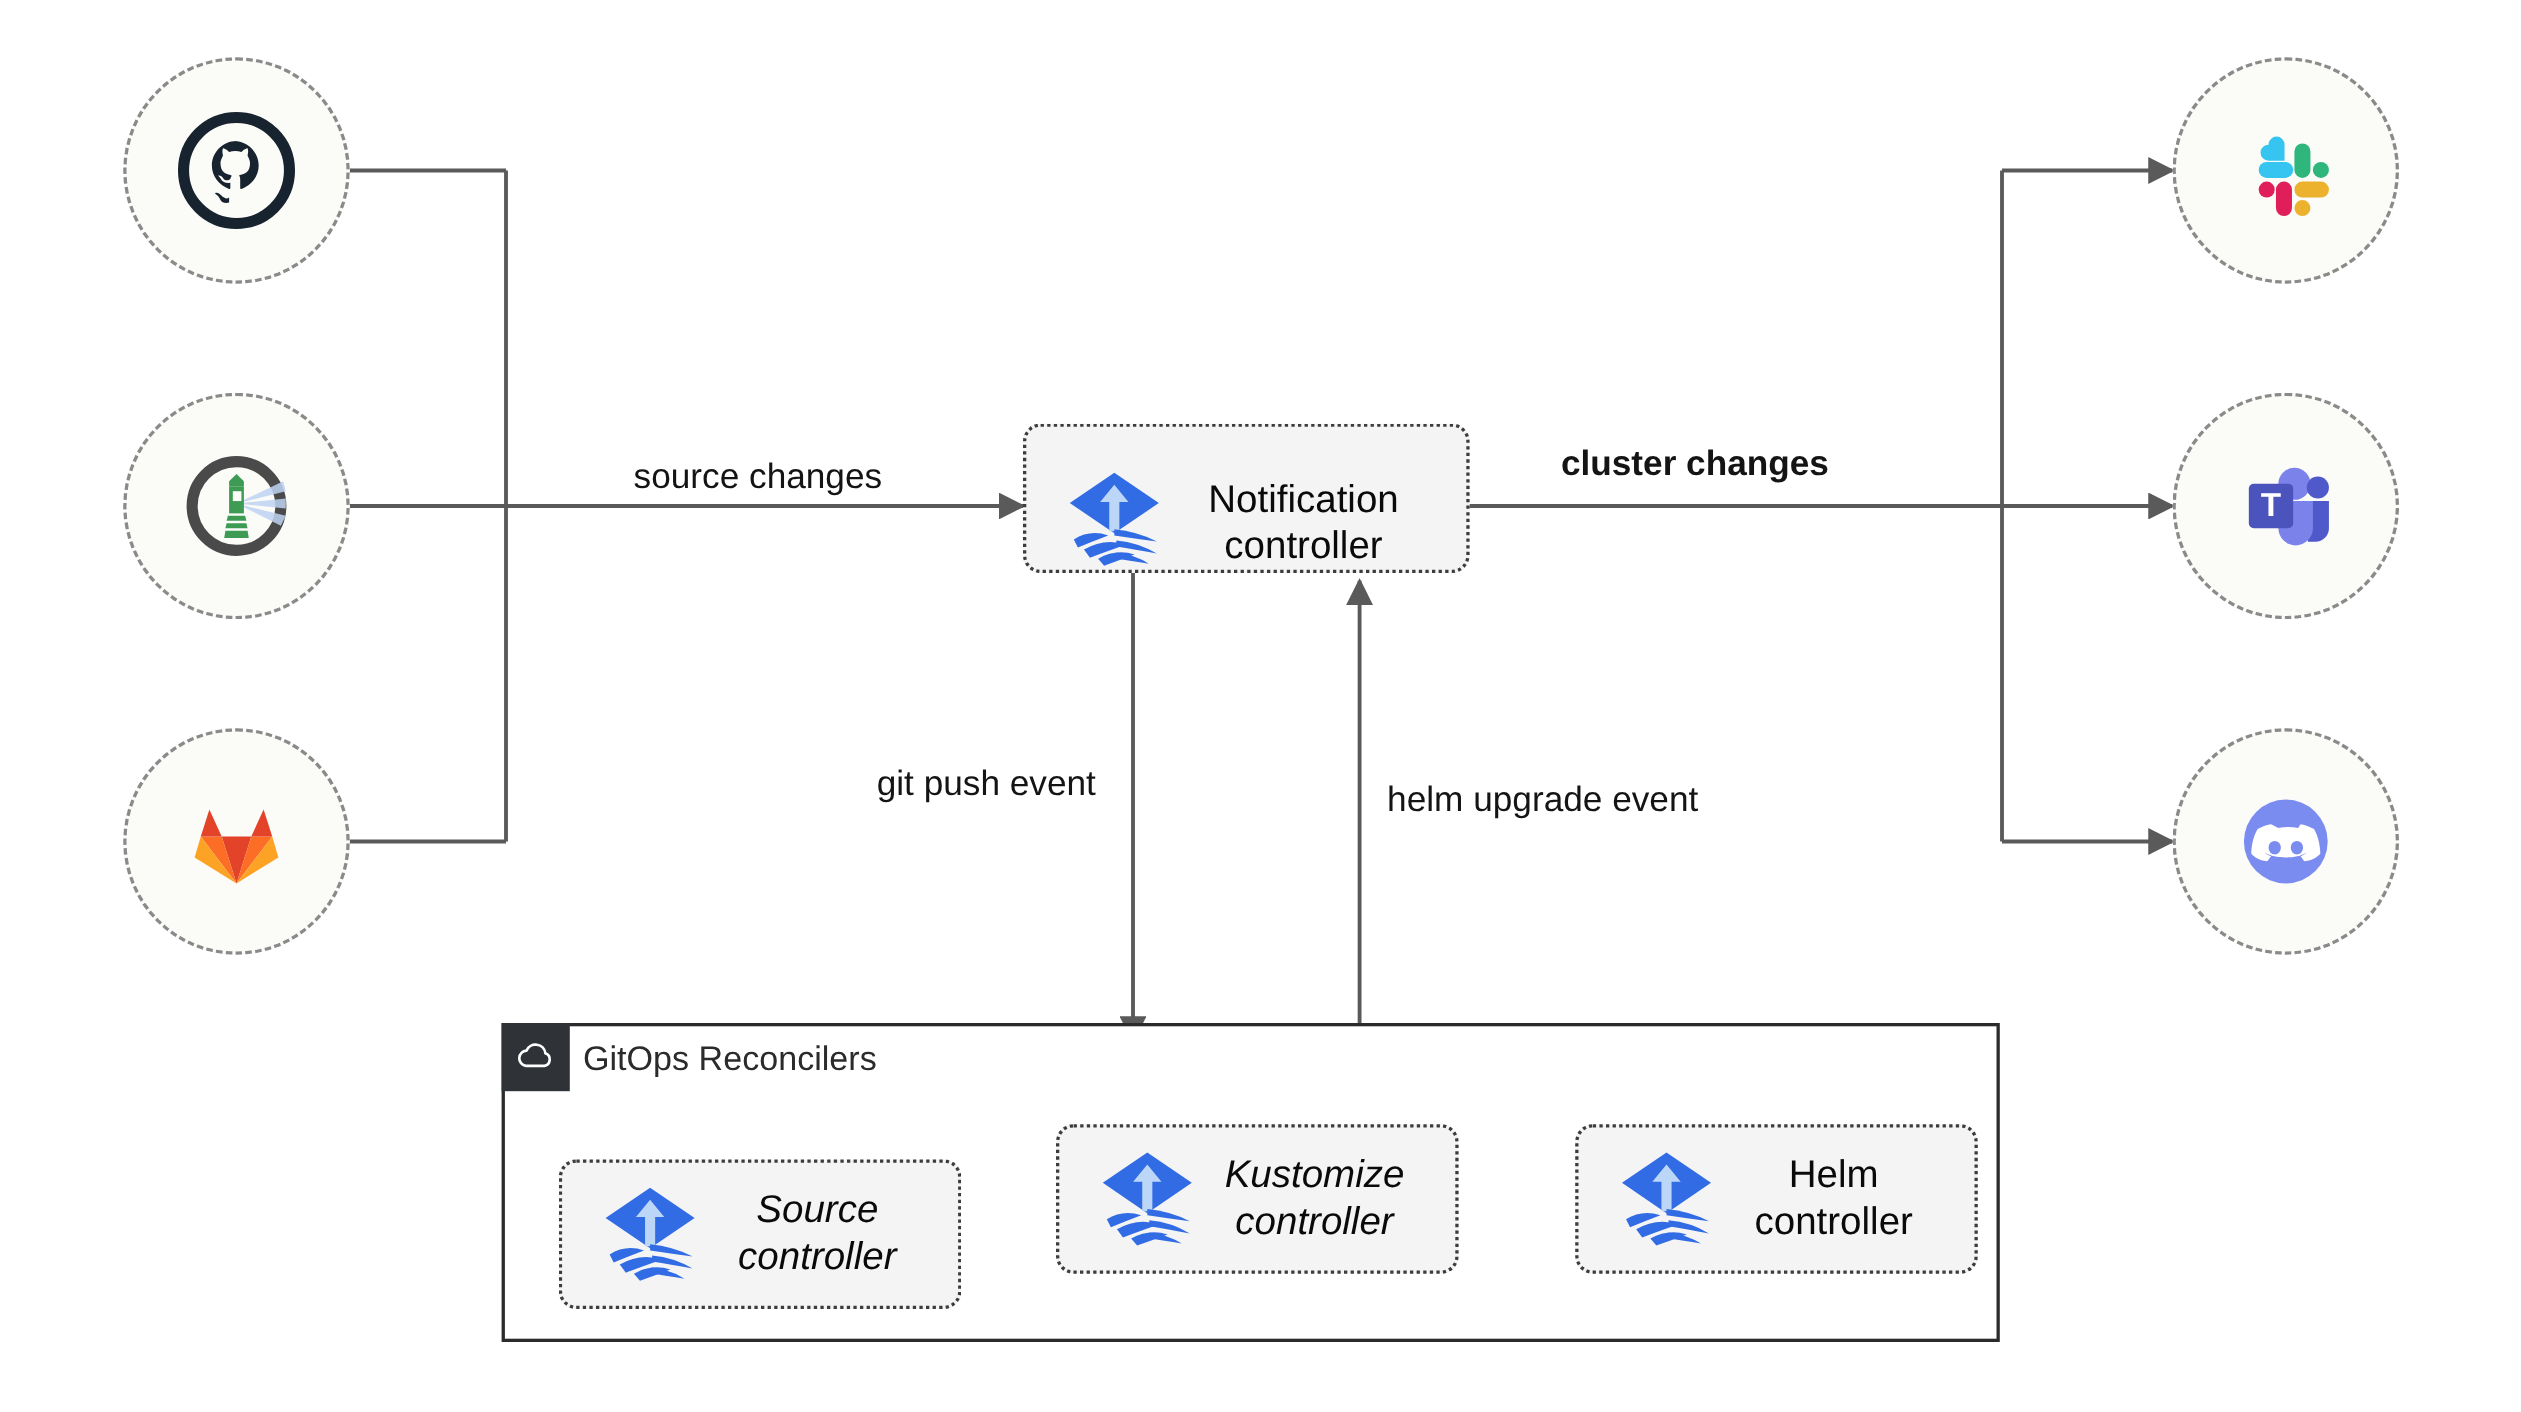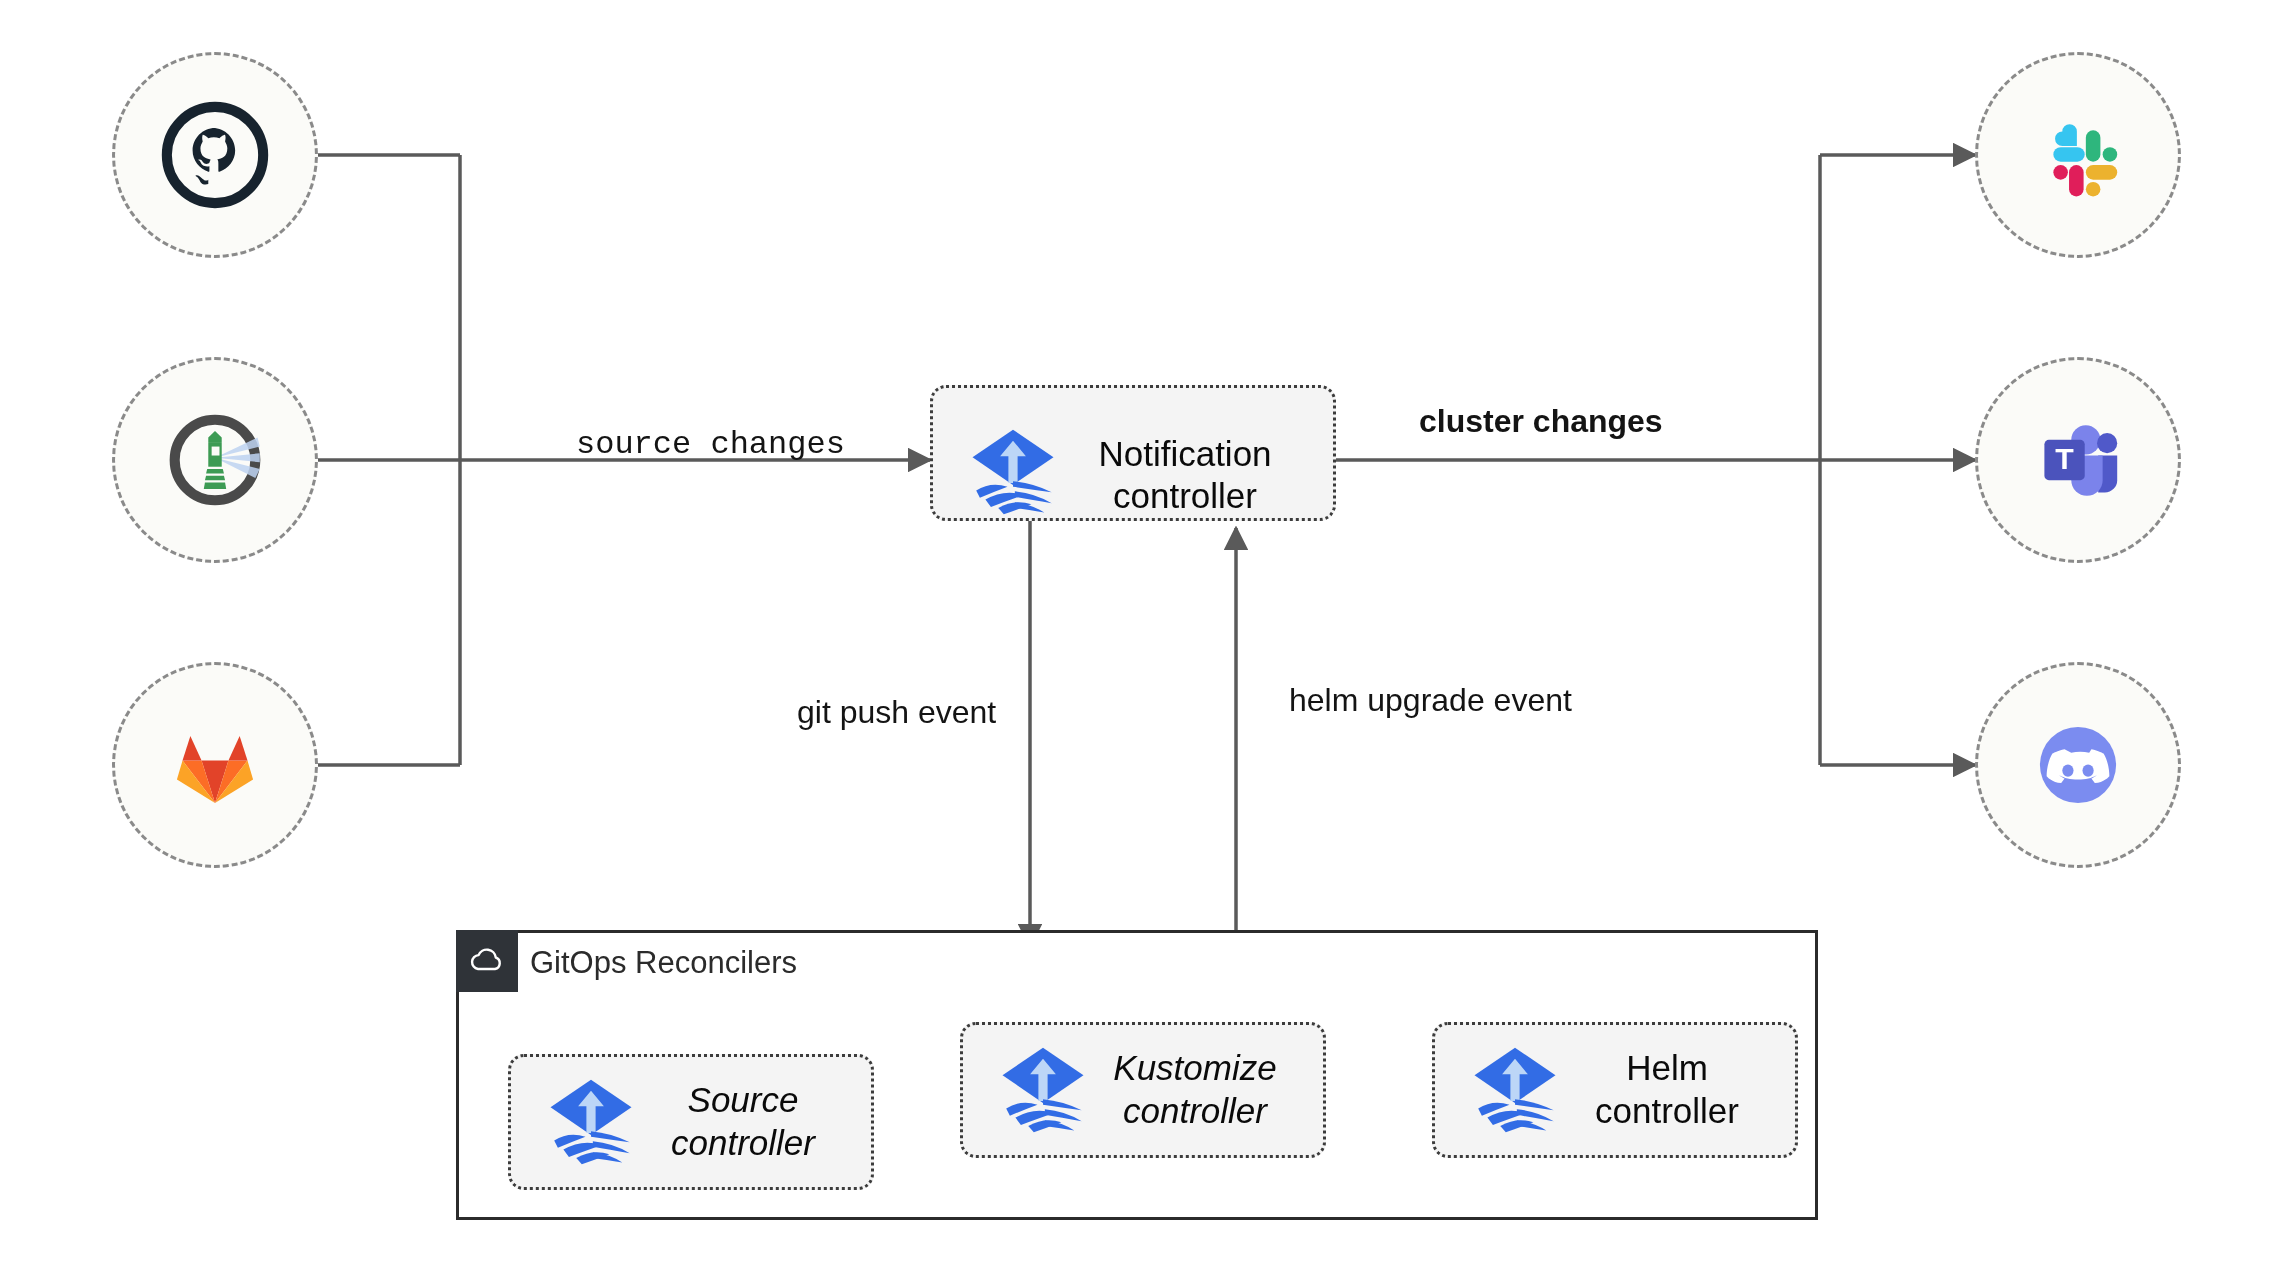--- a/index.html
+++ b/index.html
@@ -294,21 +294,21 @@
         <path d="M34 89 q18 -10 36 -4 q-16 6 -30 11 z"></path>
         <path d="M50 60 q22 2 42 12 q-22 -3 -42 -6 z"></path>
         <path d="M52 71 q22 2 40 13 q-22 -4 -40 -7 z"></path>
         <path d="M52 83 q18 2 32 11 q-18 -3 -32 -5 z"></path>
       </g>
     </svg>
     <div class="ctrl-label">Helm
 controller</div>
   </div>
 
-  <div class="edge-label" style="left:576px; top:426px;font-family:Liberation Mono, monospace;">source changes</div>
+  <div class="edge-label" style="left:576px; top:415px;">source changes</div>
 
   <div class="edge-label" style="left:1419px; top:403px;font-weight:bold;">cluster changes</div>
 
   <div class="edge-label" style="left:797px; top:694px;">git push event</div>
 
-  <div class="edge-label" style="left:1261px; top:682px;margin-left:28px;">helm upgrade event</div>
+  <div class="edge-label" style="left:1261px; top:708px;">helm upgrade event</div>
 
 </div>
 
 </body></html>

